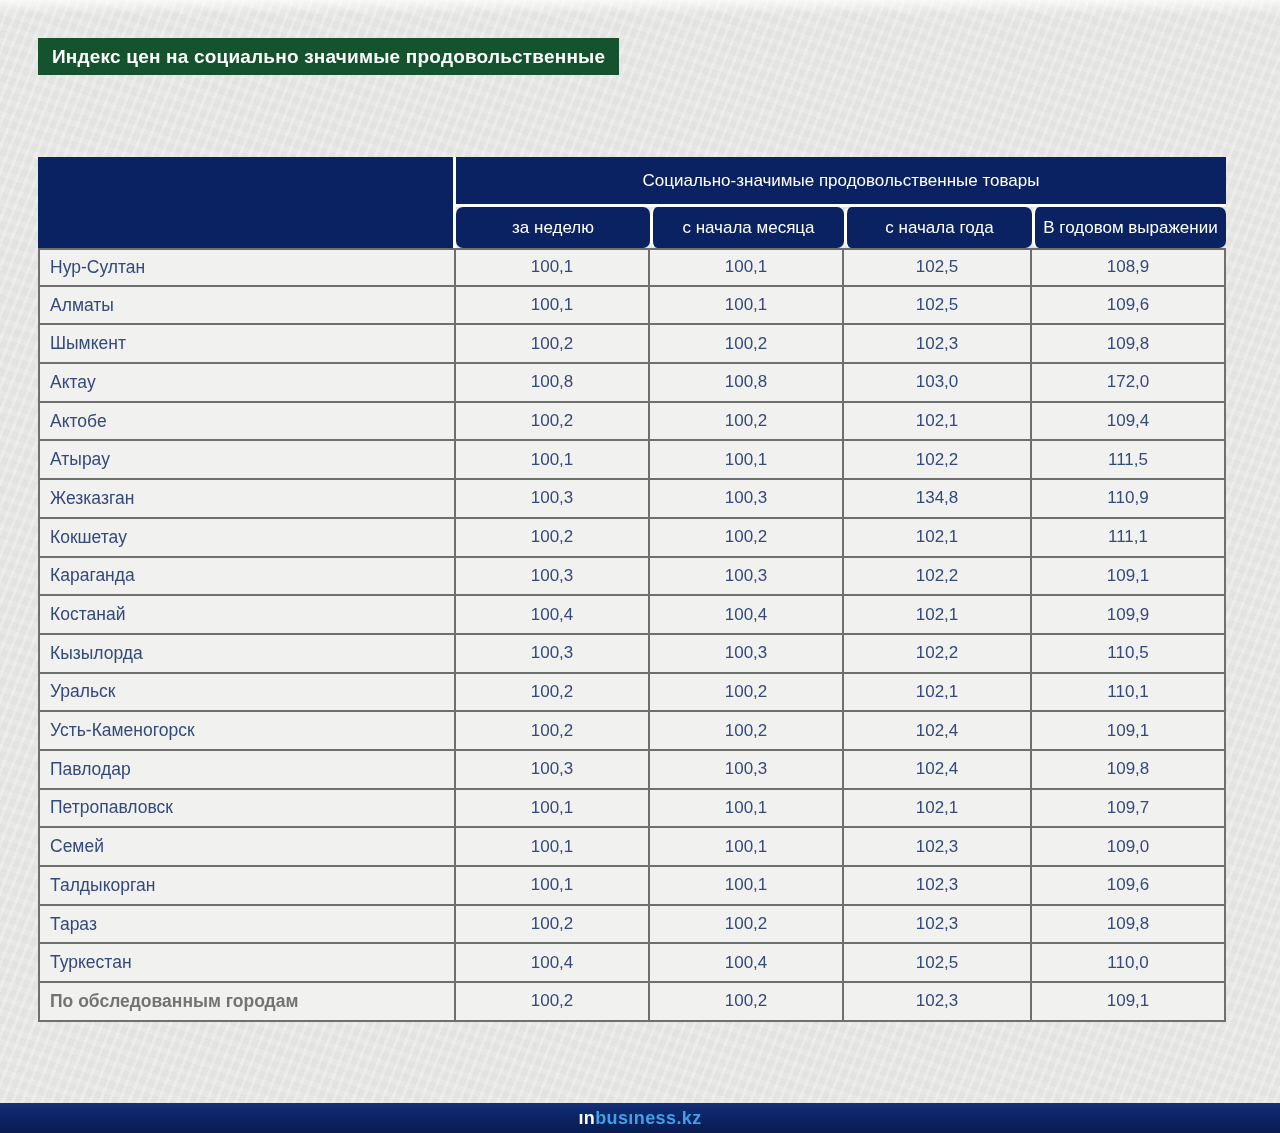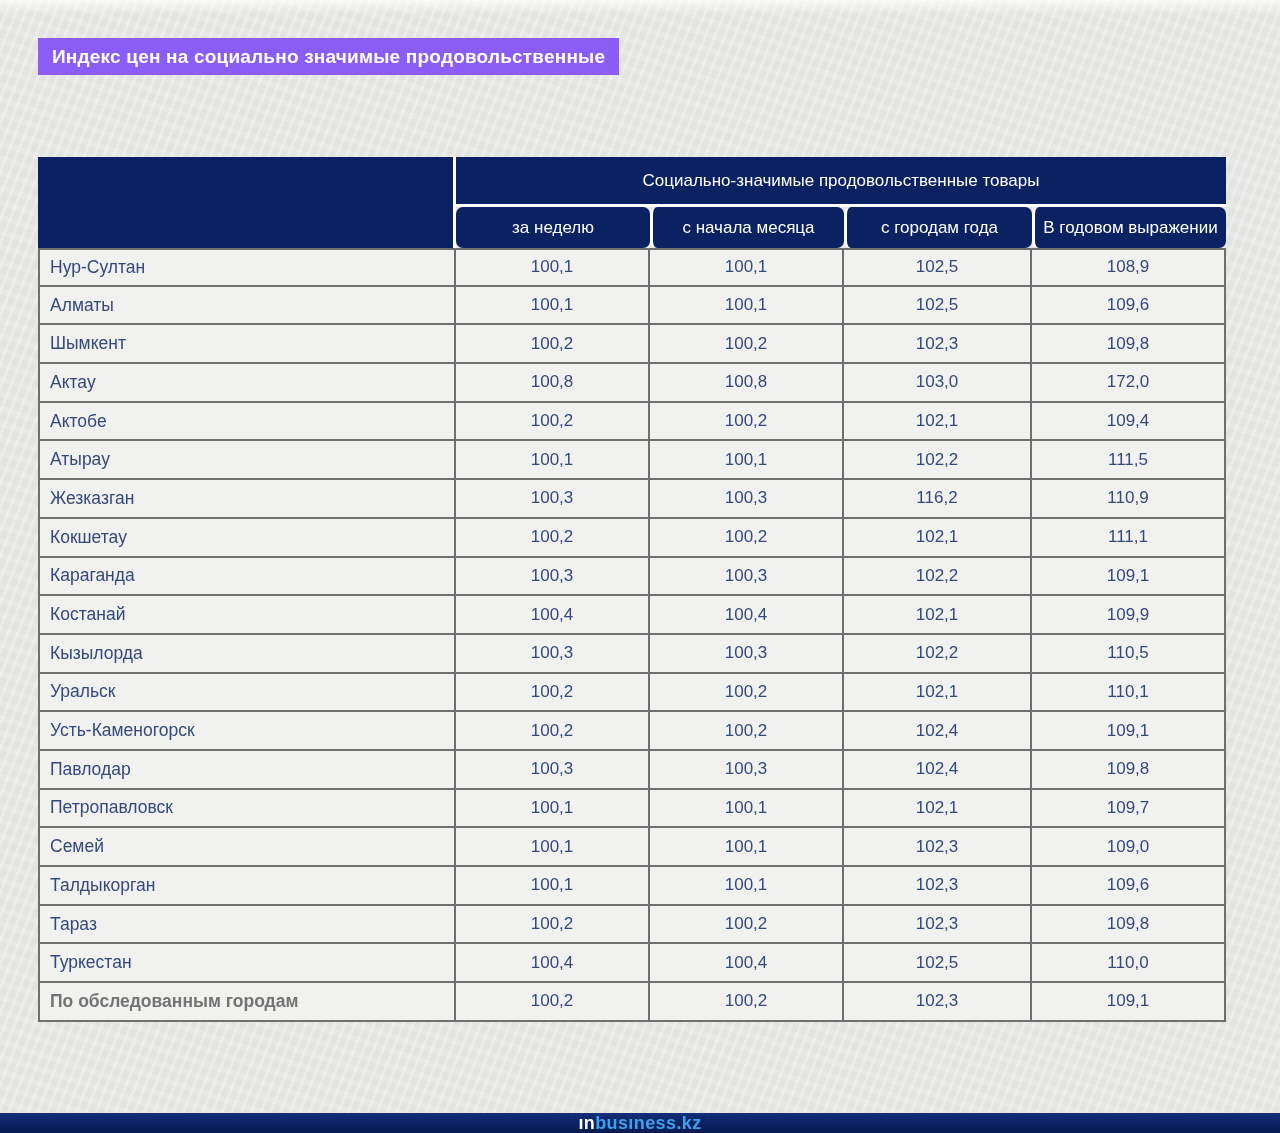--- a/index.html
+++ b/index.html
@@ -21,21 +21,21 @@
   }
 
   
   .title-block {
     position: absolute;
     left: 38px;
     top: 38px;
   }
   .title-line {
     display: table;            
-    background: #8b5cf6;
+    background: #14532d;
     color: #ffffff;
     font-size: 19px;
     font-weight: 700;
     line-height: 37px;
     height: 37px;
     padding: 0 14px;
     margin-bottom: 7px;
     letter-spacing: .2px;
     white-space: nowrap;
   }
@@ -85,21 +85,21 @@
     font-weight: 700;
     color: #737373;
   }
 
   
   .footer-bar {
     position: absolute;
     left: 0;
     bottom: 0;
     width: 1280px;
-    height: 20px;
+    height: 30px;
     background: linear-gradient(180deg, #142f78 0%, #0c2465 45%, #081c50 100%);
     display: flex;
     align-items: center;
     justify-content: center;
   }
   .logo {
     font-size: 18px;
     font-weight: 700;
     letter-spacing: .4px;
     line-height: 1;
@@ -123,21 +123,21 @@
     <col style="width:194px">
   </colgroup>
   <thead>
     <tr>
       <th class="corner" rowspan="2"></th>
       <th class="group" colspan="4">Социально-значимые продовольственные товары</th>
     </tr>
     <tr class="sub-row">
       <th>за неделю</th>
       <th class="sub-divider">с начала месяца</th>
-      <th class="sub-divider">с городам года</th>
+      <th class="sub-divider">с начала года</th>
       <th class="sub-divider">В годовом выражении</th>
     </tr>
   </thead>
   <tbody>
       <tr>
         <td class="region">Нур-Султан</td>
         <td class="val">100,1</td>
         <td class="val">100,1</td>
         <td class="val">102,5</td>
         <td class="val">108,9</td>
@@ -174,21 +174,21 @@
         <td class="region">Атырау</td>
         <td class="val">100,1</td>
         <td class="val">100,1</td>
         <td class="val">102,2</td>
         <td class="val">111,5</td>
       </tr>
       <tr>
         <td class="region">Жезказган</td>
         <td class="val">100,3</td>
         <td class="val">100,3</td>
-        <td class="val">116,2</td>
+        <td class="val">134,8</td>
         <td class="val">110,9</td>
       </tr>
       <tr>
         <td class="region">Кокшетау</td>
         <td class="val">100,2</td>
         <td class="val">100,2</td>
         <td class="val">102,1</td>
         <td class="val">111,1</td>
       </tr>
       <tr>

